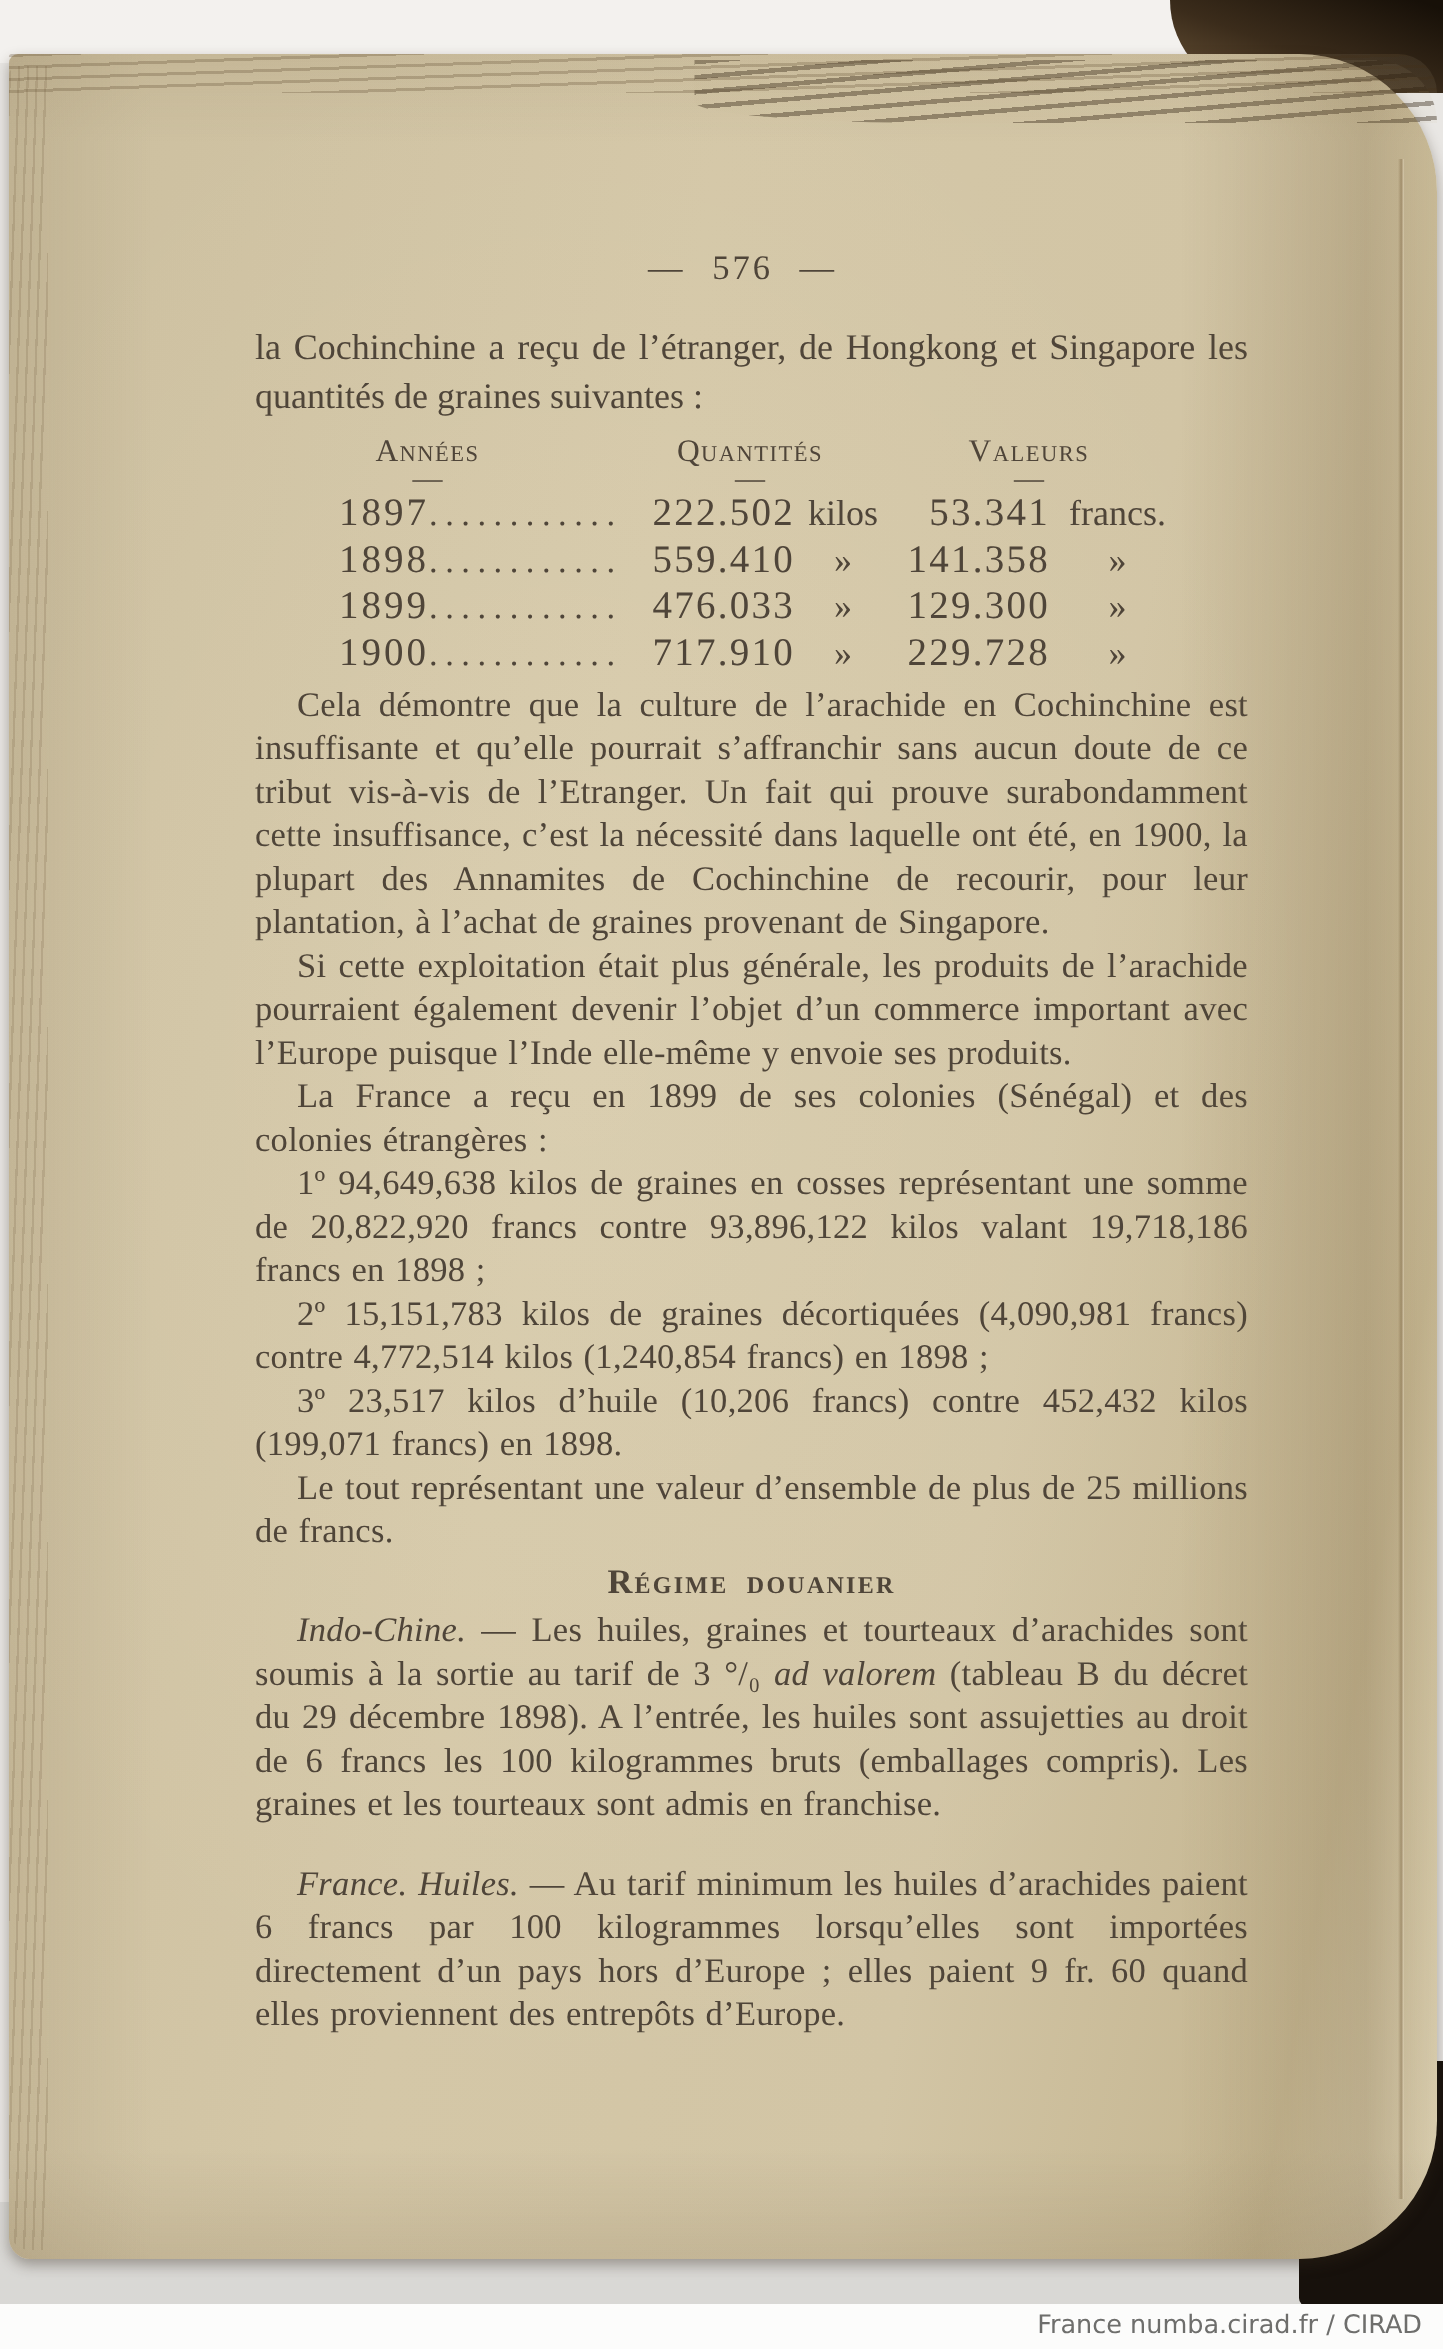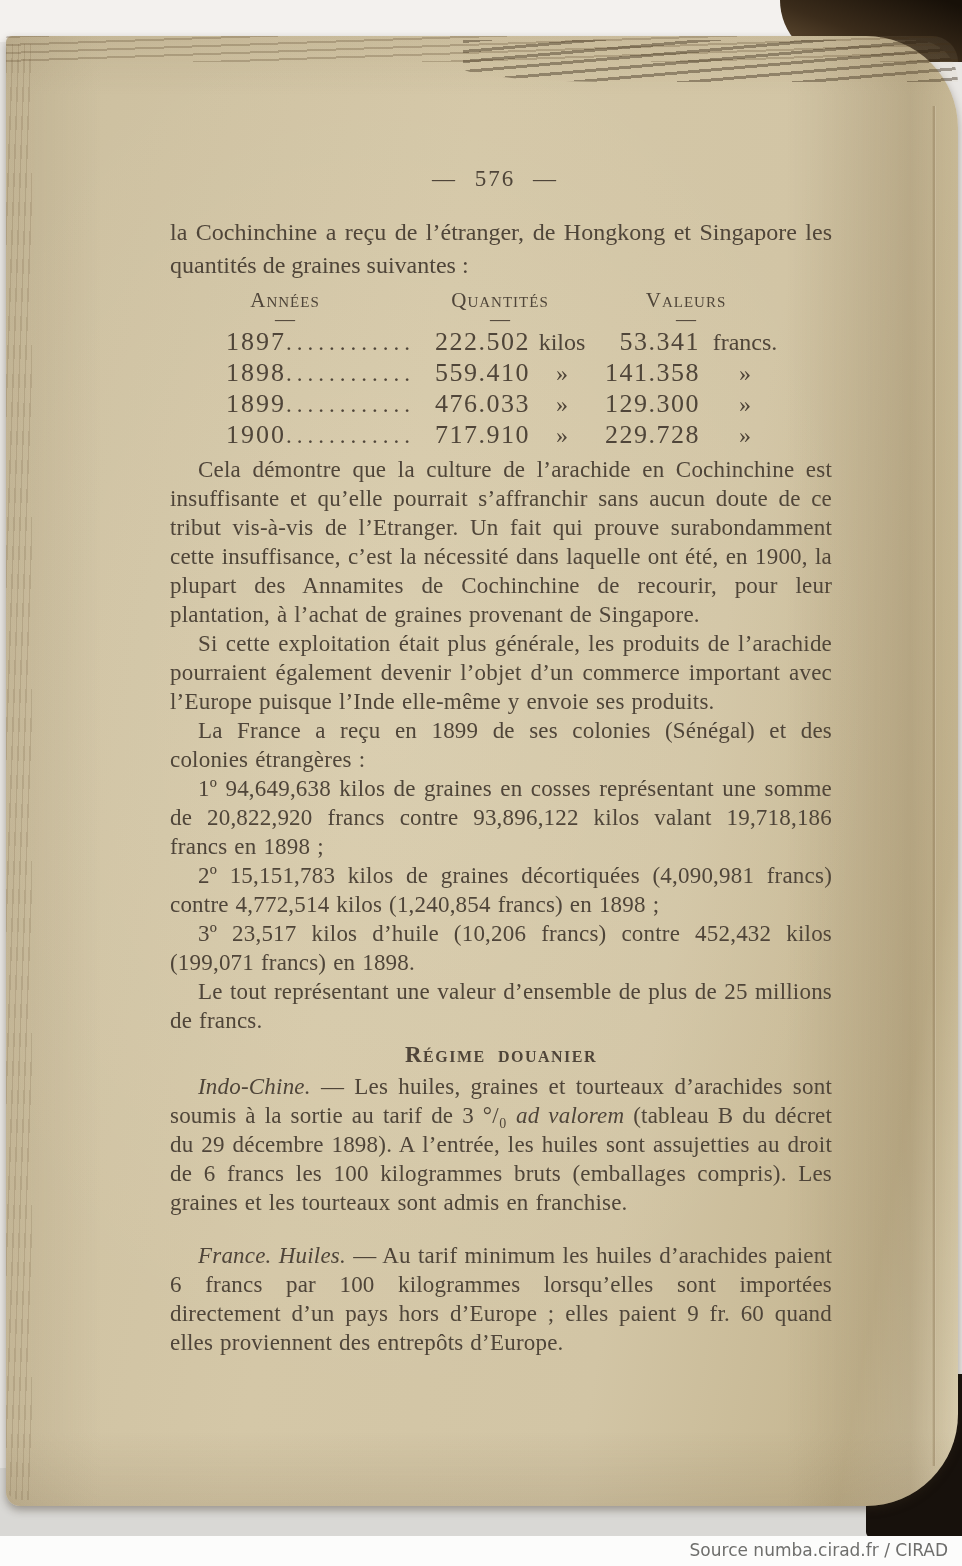--- a/index.html
+++ b/index.html
@@ -185,16 +185,16 @@
       <p class="para"><span class="lead-italic">Indo-Chine.</span><span> — </span><span>Les huiles, graines et tourteaux d’arachides sont soumis à la sortie au tarif de 3 °/₀ </span><span class="lead-italic">ad valorem</span><span> (tableau B du décret du 29 décembre 1898). A l’entrée, les huiles sont assujetties au droit de 6 francs les 100 kilogrammes bruts (emballages compris). Les graines et les tourteaux sont admis en franchise.</span></p>
 
       <p class="para gap-top"><span class="lead-italic">France. Huiles.</span><span> — </span><span>Au tarif minimum les huiles d’arachides paient 6 francs par 100 kilogrammes lorsqu’elles sont importées directement d’un pays hors d’Europe ; elles paient 9 fr. 60 quand elles proviennent des entrepôts d’Europe.</span></p>
 
     </div>
 
     <div class="page-vignette"></div>
   </div>
 
   <div class="footer-bar">
-    <span>Source numba.cirad.fr / CIRAD</span>
+    <span>France numba.cirad.fr / CIRAD</span>
   </div>
 
 </div>
 
 </body></html>

